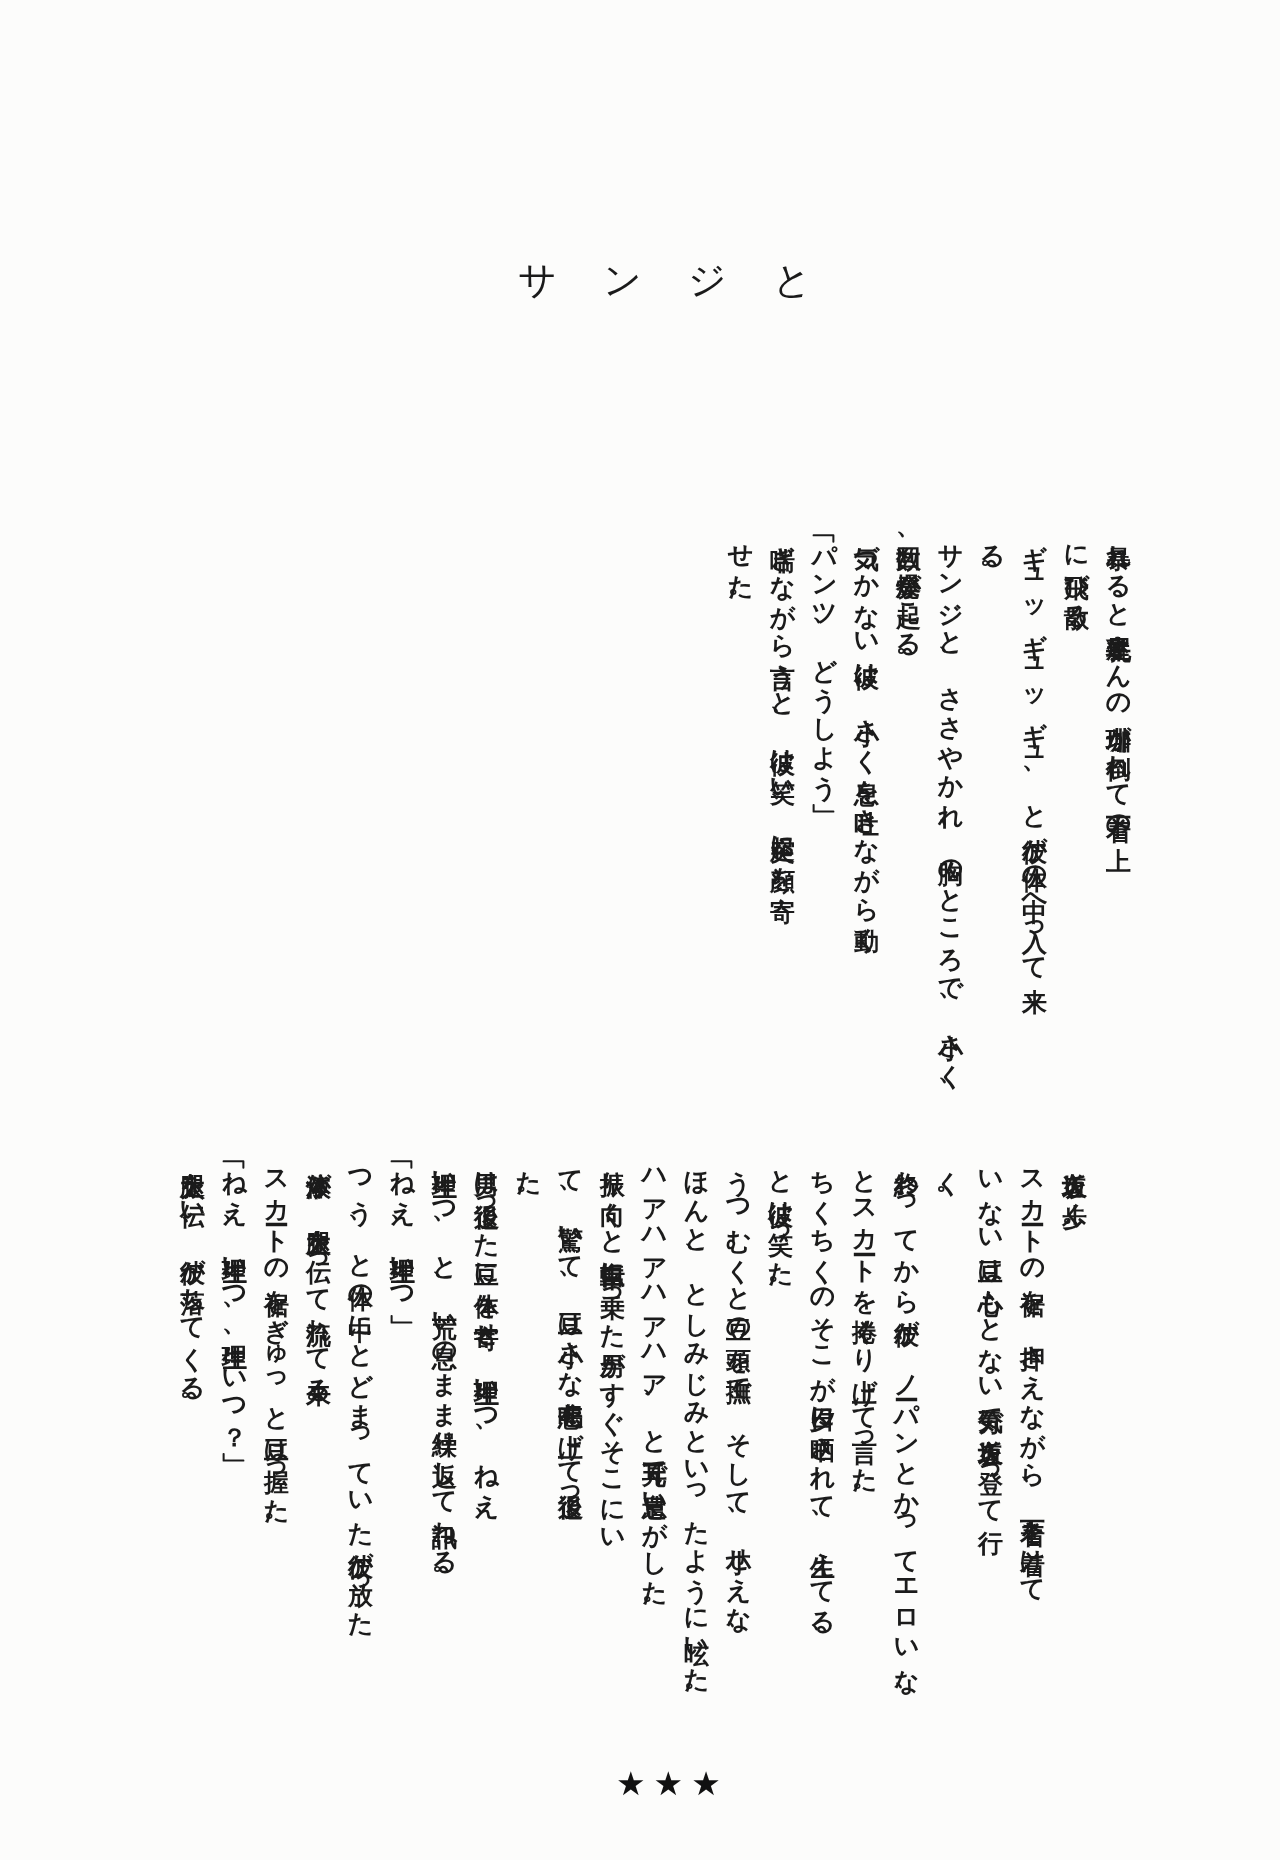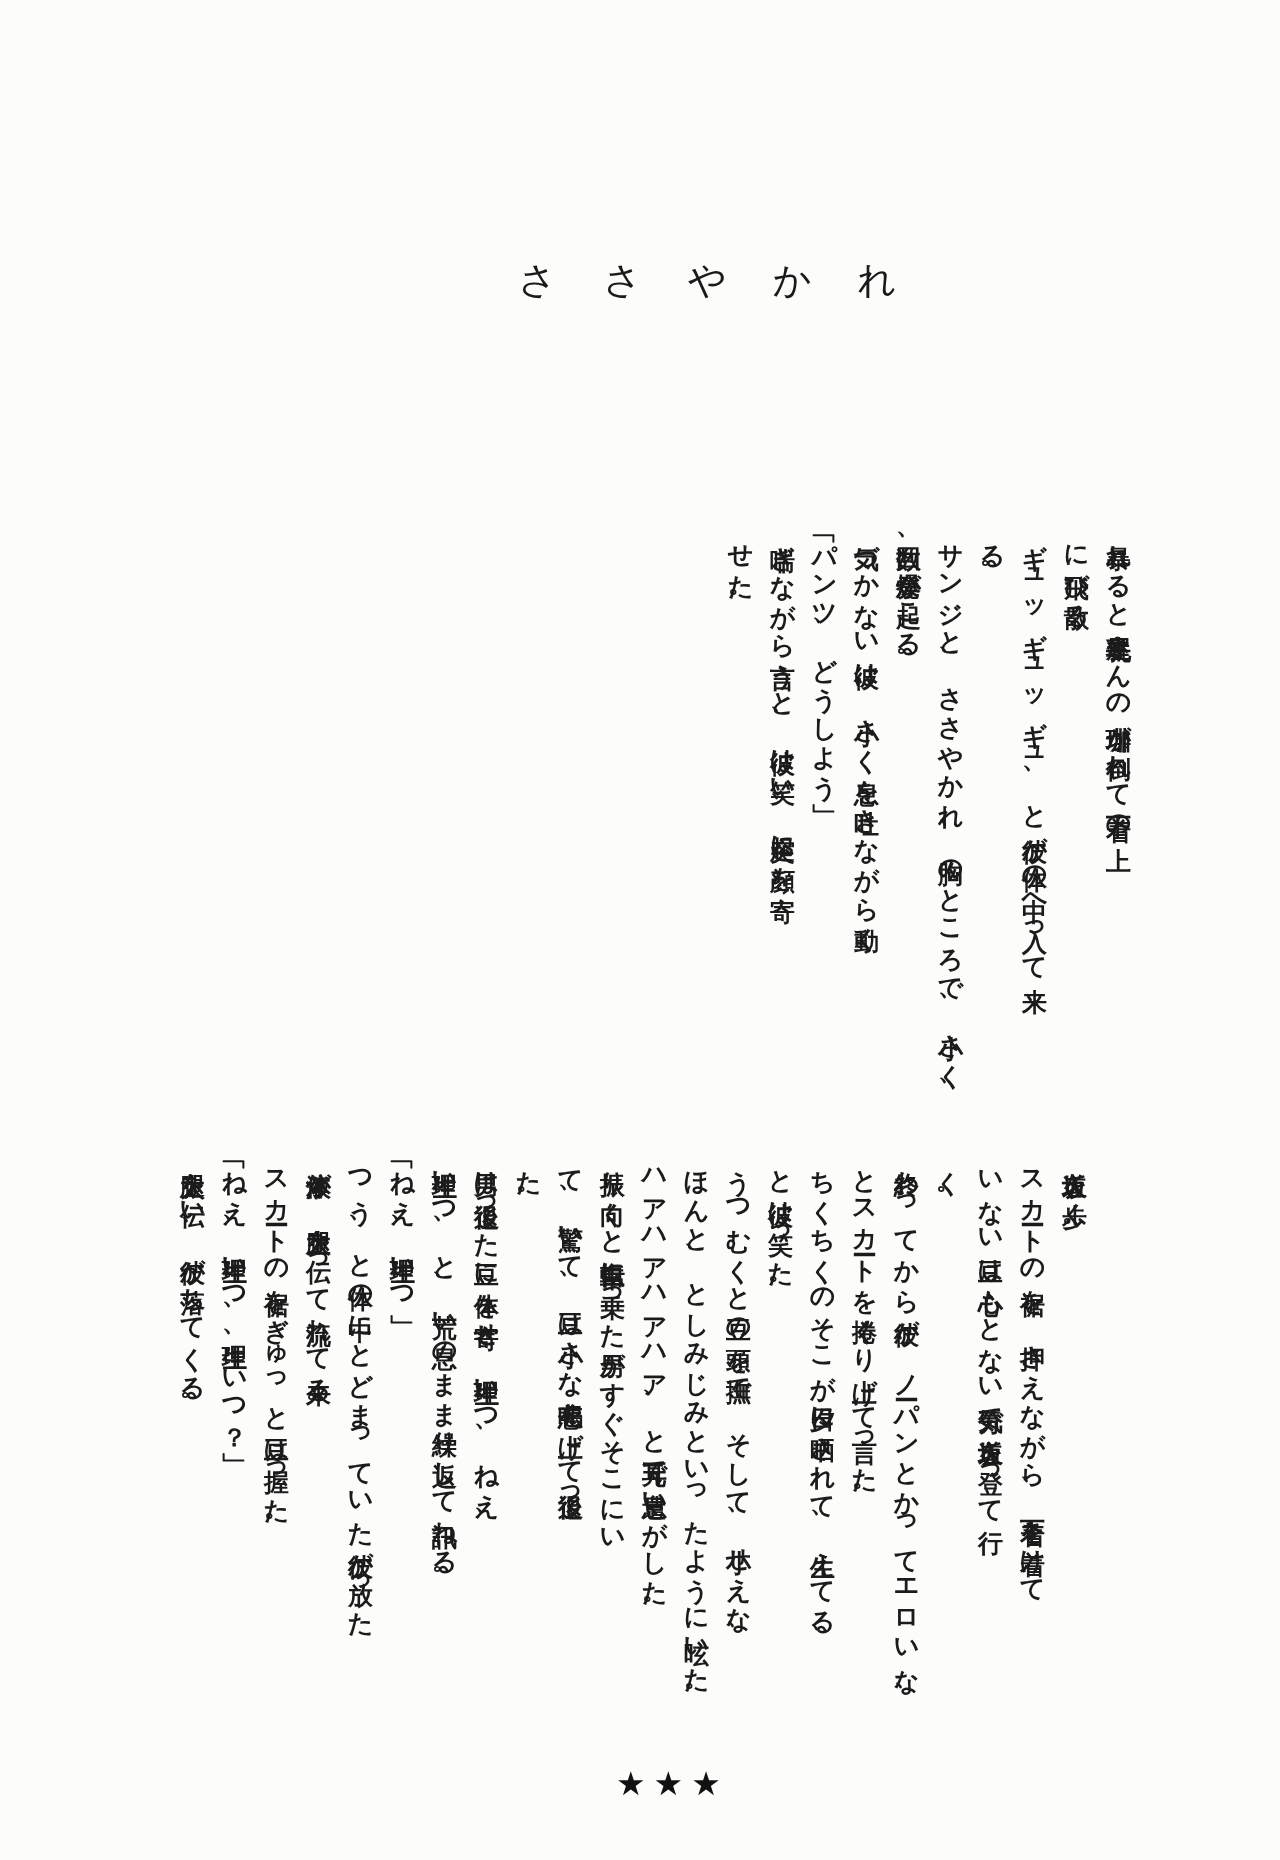--- a/index.html
+++ b/index.html
@@ -68,21 +68,21 @@
     font-size: 33px;
     line-height: 36px;
     color: #111;
   }
 </style>
 </head>
 <body>
 
 <div class="page">
 
-  <h1 class="title">ささやかれ</h1>
+  <h1 class="title">サンジと</h1>
 
   <section class="vblock block1">
       <p>暴れると牛乳屋さんの珈琲が倒れて下着の上</p>
       <p>に飛び散る。</p>
       <p>ギュッギュッギュ、と彼が体の中へ入って来</p>
       <p>る。</p>
       <p>サンジと、ささやかれ、胸のところで、小さく、</p>
       <p>数回、爆発が起こる。</p>
       <p>気づかない彼は、小さく息を吐きながら動く。</p>
       <p>「パンツ、どうしよう」</p>

